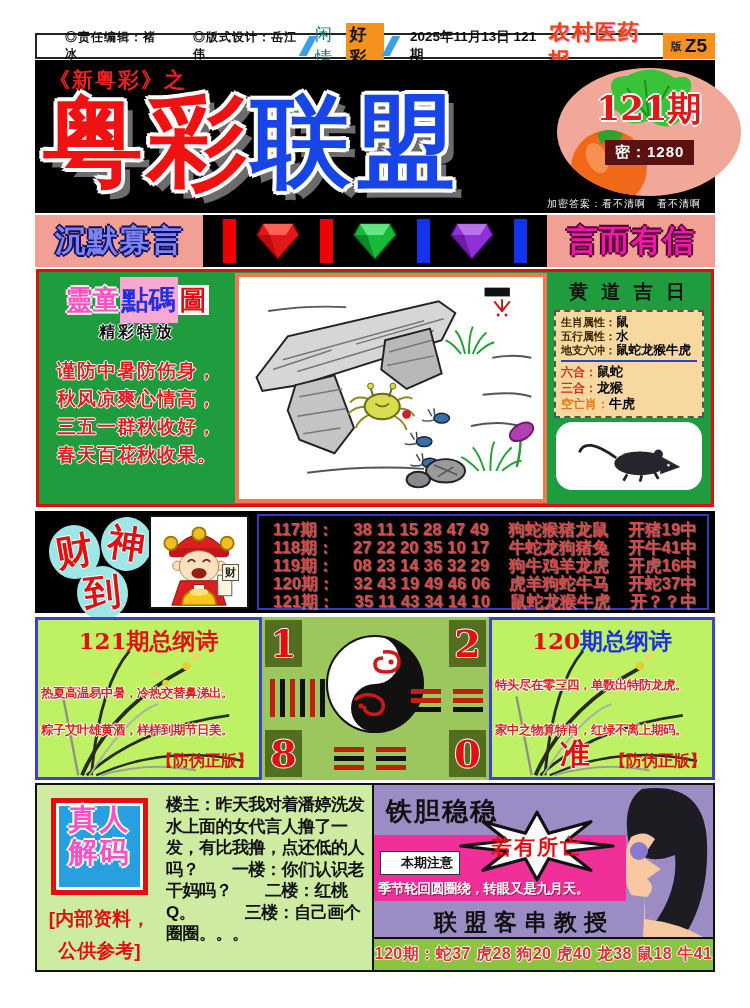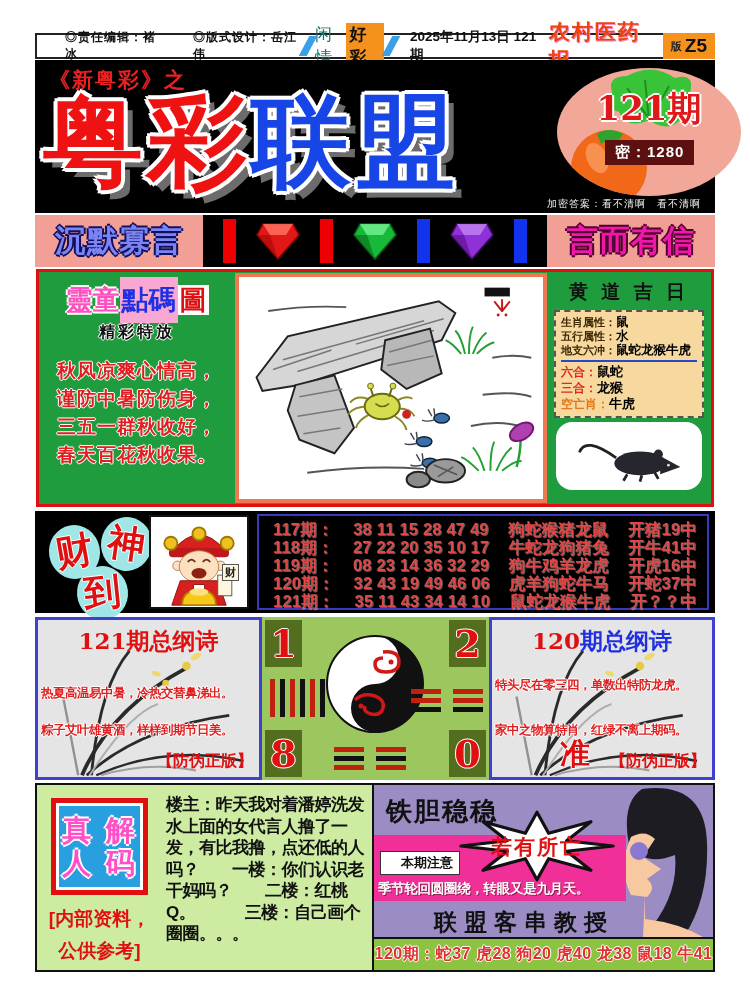--- a/index.html
+++ b/index.html
@@ -94,21 +94,21 @@
   .god-box svg { width:100%; height:100%; }
   .god-card { position:absolute; right:8px; bottom:26px; font-size:11px; font-weight:bold; color:#222;
     background:#FFF6DE; border:1px solid #555; padding:0 2px; }
   .results { position:absolute; left:222px; top:3px; width:452px; height:96px;
     background:#000; border:2px solid #3838C0; padding:4px 10px 0 14px; }
   .r-row { display:flex; justify-content:space-between; color:#E04848; font-size:16.5px;
     font-weight:bold; line-height:18px; white-space:nowrap; letter-spacing:0.2px;
     text-shadow:1px 1px 0 rgba(255,255,255,0.35); }
 
   
-  .poem-panel { position:absolute; top:617px; height:163px; background:#e5e5e5;
+  .poem-panel { position:absolute; top:617px; height:163px; background:#bef264;
     border:3px solid #4040D0; overflow:hidden; }
   .poem-panel .orchid { position:absolute; left:0; top:8px; width:100%; height:152px; opacity:.9; }
   .poem-left { left:35px; width:227px; }
   .poem-right { left:489px; width:226px; }
   .p-title { position:relative; text-align:center; margin-top:6px; font-size:23px; font-weight:900; }
   .p-num { color:#E01010; font-family:"DejaVu Serif", serif; }
   .p-rest-red { color:#E01010; } .p-rest-blue { color:#2030E0; }
   .p-line { position:relative; margin:14px 3px 0; color:#E02020; font-size:12.5px; font-weight:900;
     letter-spacing:-0.5px; white-space:nowrap;
     text-shadow:-1px 0 #fff,1px 0 #fff,0 -1px #fff,0 1px #fff; }
@@ -128,21 +128,21 @@
   .trig-h .grp i { display:block; width:30px; height:5px; margin-bottom:4px; }
   .th-right { right:6px; top:72px; } .th-bot { left:72px; bottom:6px; }
   .bar-red { background:#C02010; } .bar-black { background:#111; }
 
   
   .bottom { position:absolute; left:35px; top:783px; width:680px; height:189px;
     border:2px solid #111; background:#CDECA2; display:flex; }
   .decode { width:125px; height:100%; text-align:center; }
   .decode-box { margin:13px auto 8px; width:97px; height:97px; background:#28A0E0;
     border:5px solid #E01010; box-shadow:inset 0 0 0 3px #fff;
-    display:flex; flex-direction:row; align-items:center; justify-content:center; }
+    display:flex; flex-direction:column; align-items:center; }
   .decode-box span { color:#FF50C8; font-size:29px; font-weight:900; line-height:33px; letter-spacing:2px;
     text-shadow:-2px 0 #fff,2px 0 #fff,0 -2px #fff,0 2px #fff; }
   .decode-note { color:#E01010; font-size:19px; font-weight:900; line-height:32px; }
   .forum { width:210px; padding:9px 6px 0 4px; color:#111; font-size:17px; line-height:21.5px;
     font-weight:700; letter-spacing:-0.5px; }
   .tiedan { position:relative; width:341px; background:#9C8CC4; border-left:2px solid #111; overflow:hidden; }
   .t-title { position:absolute; left:12px; top:9px; color:#111; font-size:26px; font-weight:900; letter-spacing:2px; }
   .face { position:absolute; right:0; top:0; }
   .pink-band { position:absolute; left:0; top:50px; width:252px; height:66px; background:#F03098; }
   .notice { position:absolute; left:6px; top:16px; background:#fff; color:#111; font-size:13px;
@@ -228,22 +228,22 @@
     <span>言而有信</span>
   </div>
 
   <div class="main">
     <div class="legend">
       <div class="legend-title">
         <span class="lt-a">靈童</span><span class="lt-b">點碼</span><span class="lt-c">圖</span>
       </div>
       <div class="legend-sub">精彩特放</div>
       <div class="legend-poem">
+        <div>谨防中暑防伤身，</div>
         <div>秋风凉爽心情高，</div>
-        <div>谨防中暑防伤身，</div>
         <div>三五一群秋收好，</div>
         <div>春天百花秋收果。</div>
       </div>
     </div>
 
     <div class="scene">
       <svg viewBox="0 0 312 222">
         <rect x="0" y="0" width="312" height="222" fill="#fff"></rect>
         <path d="M252,8 h26 v9 h-26 Z" fill="#111"></path>
         <g stroke="#C81818" stroke-width="2" fill="none">

